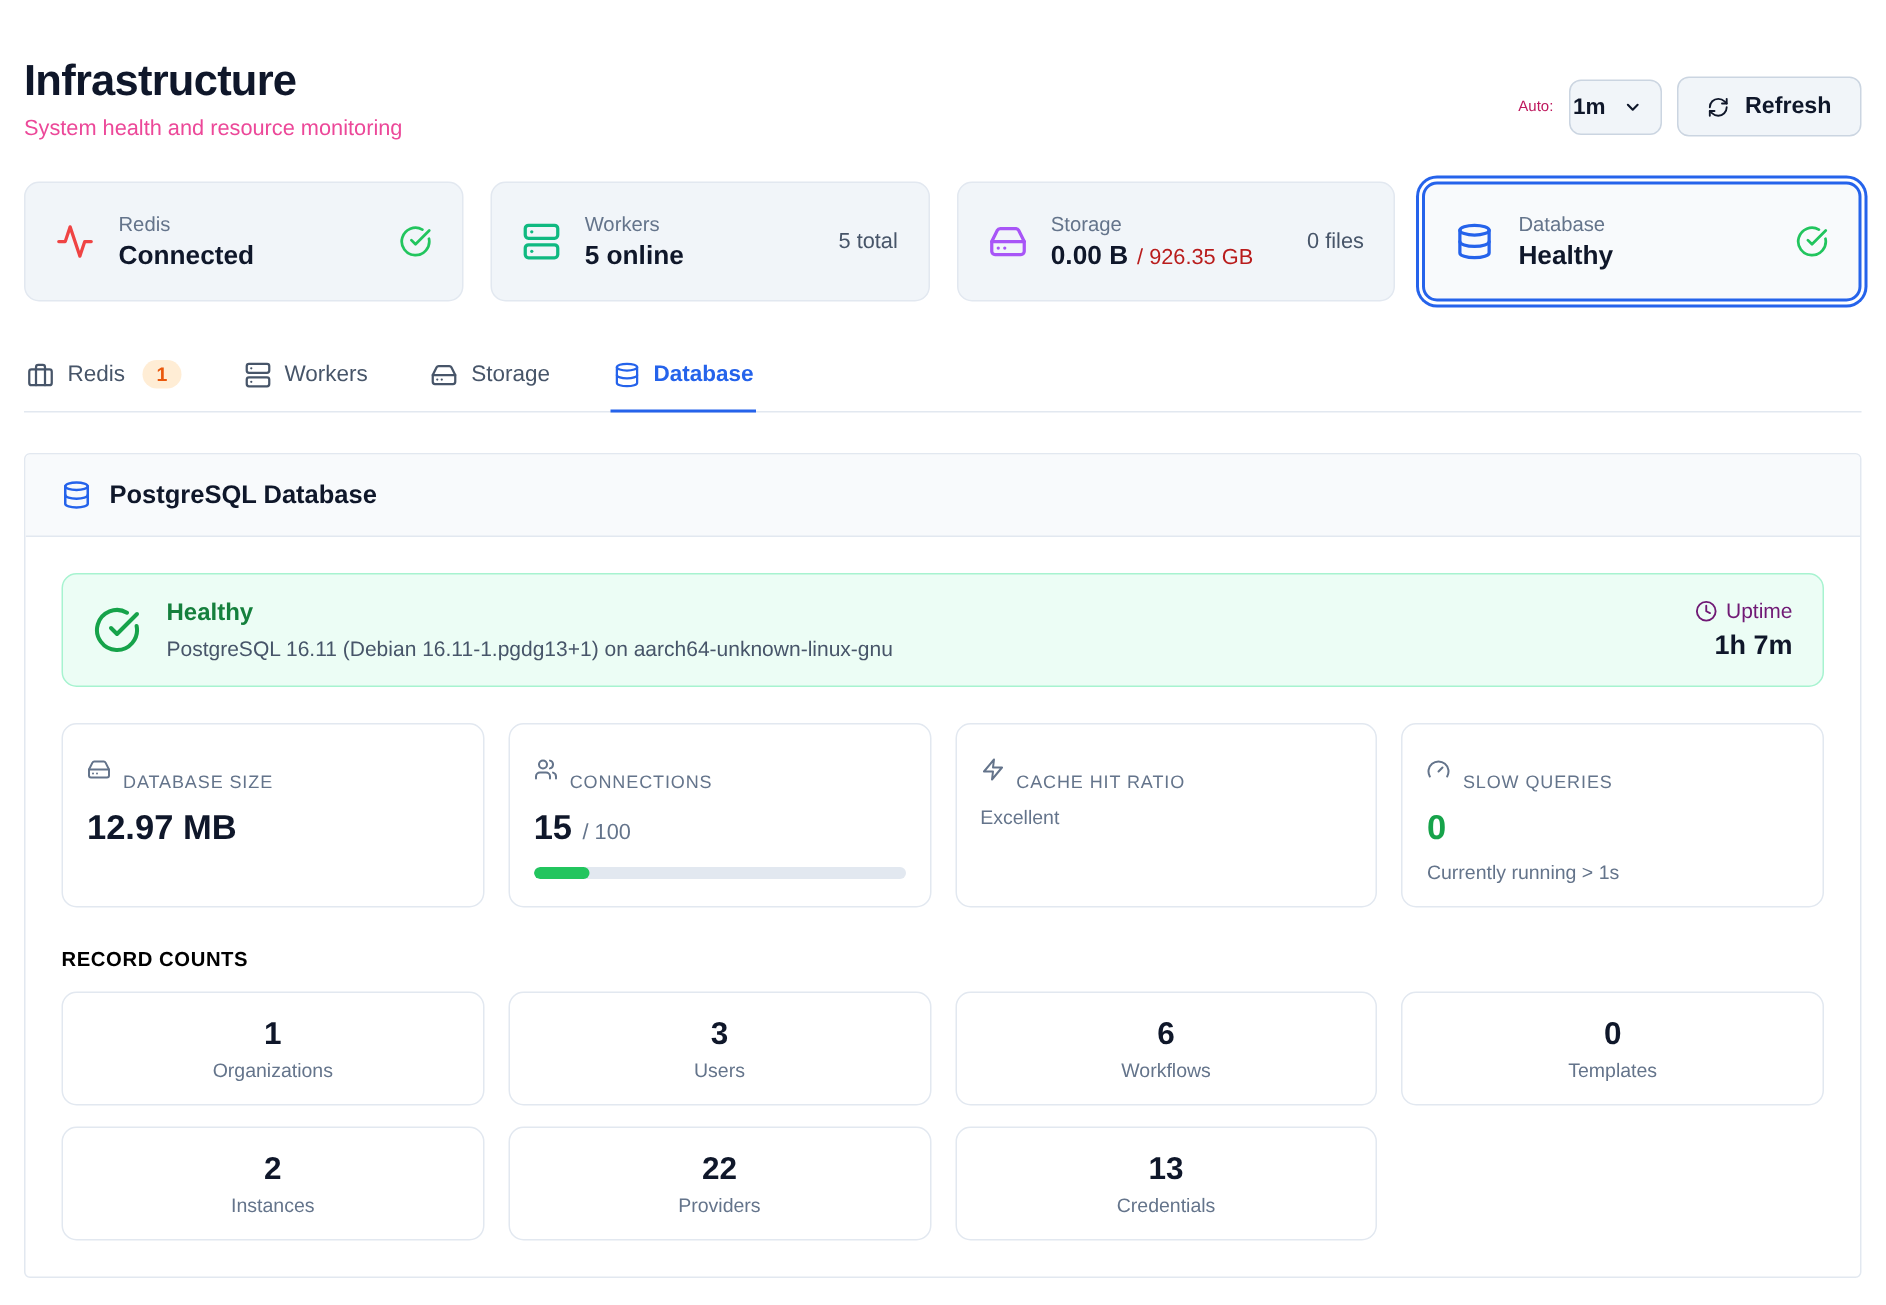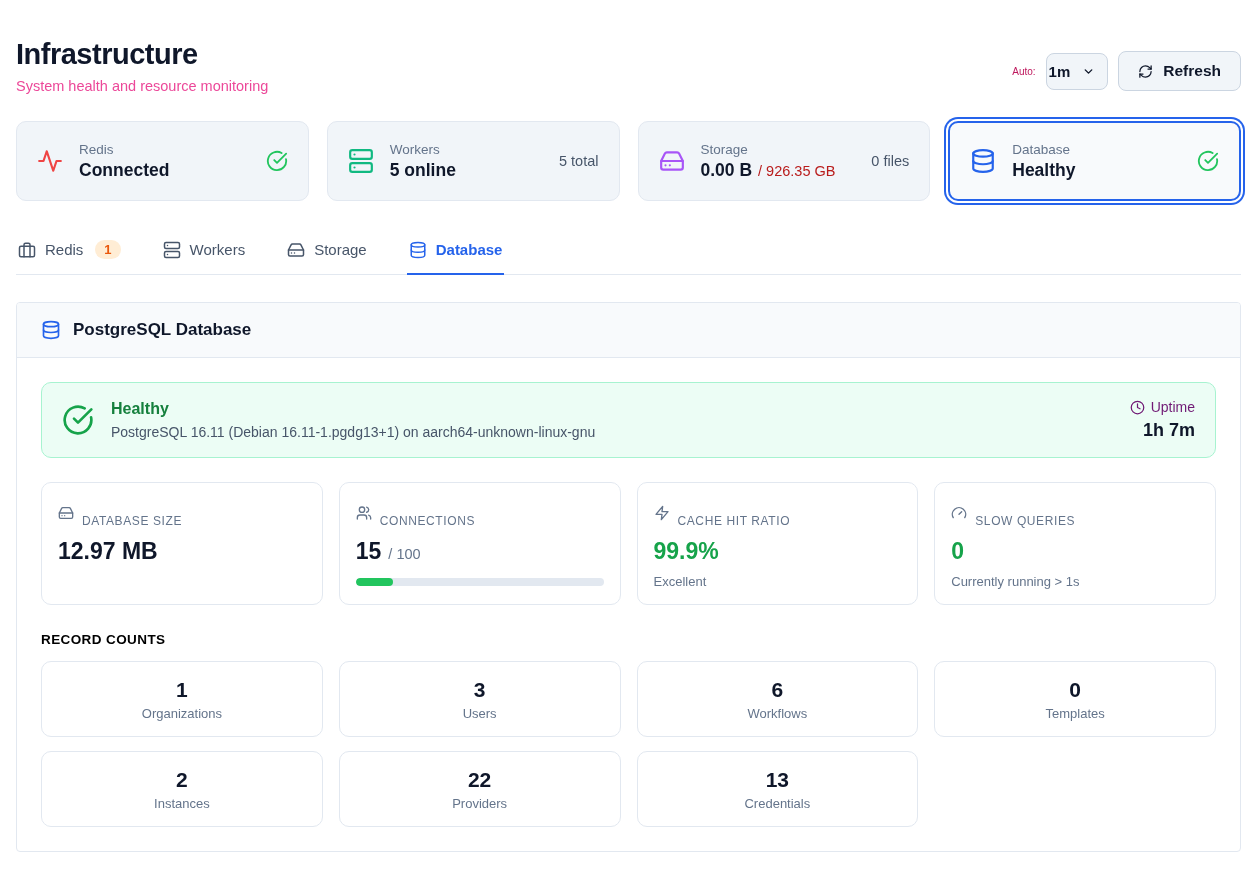--- a/index.html
+++ b/index.html
@@ -341,24 +341,20 @@
 
   <div class="metric-card">
     <div class="metric-head">
       <span class="icon m-icon">
                 <svg viewBox="0 0 24 24">
                   <polygon points="13 2 3 14 12 14 11 22 21 10 12 10 13 2"></polygon>
                 </svg>
               </span>
       <span class="m-label">CACHE HIT RATIO</span>
     </div>
-    <div class="m-value-row">
-      <span class="m-value" style="color: rgb(22, 163, 74);">99.9%</span>
-
-    </div>
 
     <div class="m-subtext">Excellent</div>
   </div>
 
   <div class="metric-card">
     <div class="metric-head">
       <span class="icon m-icon">
                 <svg viewBox="0 0 24 24">
                   <path d="m12 14 4-4"></path>
                   <path d="M3.34 19a10 10 0 1 1 17.32 0"></path>

